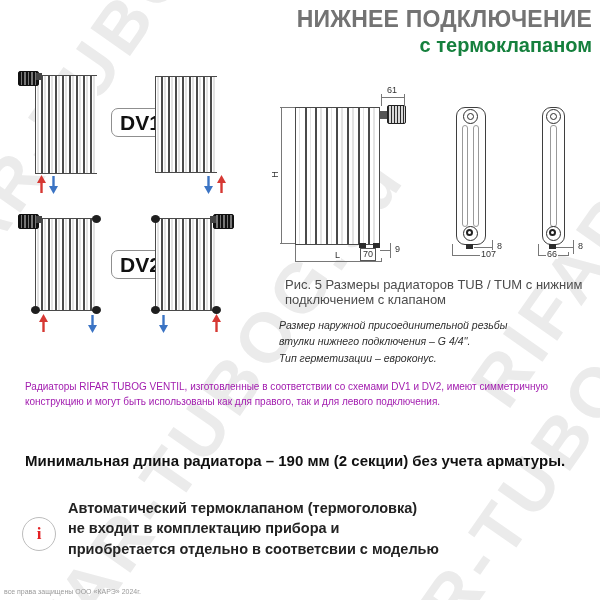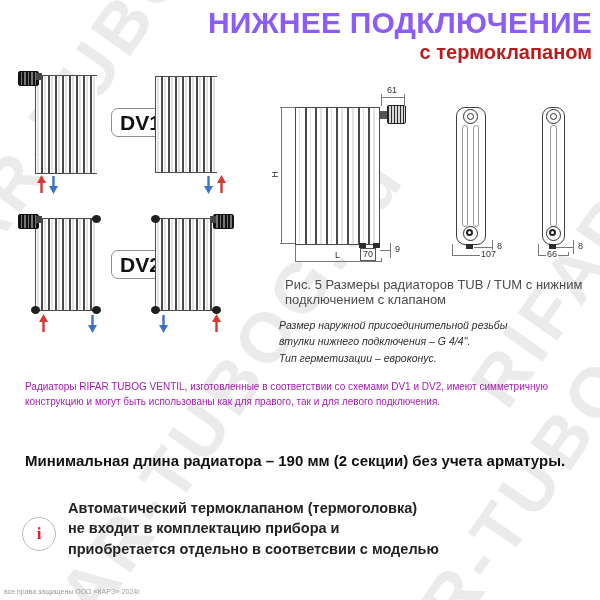--- a/index.html
+++ b/index.html
@@ -5,21 +5,21 @@
   html,body{margin:0;padding:0;background:#fff;}
   #canvas{position:relative;width:600px;height:600px;overflow:hidden;background:#fff;
           font-family:"Liberation Sans",sans-serif;color:#1c1c1c;}
   .abs{position:absolute;}
   .layer{position:absolute;inset:0;z-index:1;}
   
   .wm{position:absolute;z-index:0;font-weight:bold;font-size:70px;letter-spacing:6px;
       color:#ebebeb;white-space:nowrap;transform-origin:0 0;transform:rotate(-55deg);
       font-family:"Liberation Sans",sans-serif;}
   
-  .title1{font-weight:bold;font-size:30px;color:#8b5cf6;letter-spacing:.2px;}
+  .title1{font-weight:bold;font-size:23px;color:#737373;letter-spacing:.2px;}
   .title2{font-weight:bold;font-size:20px;margin-top:1px;}
   
   .tubes{background:repeating-linear-gradient(90deg,#4a4a4a 0 1px,#ffffff 1px 2.4px,
           #e3e3e3 2.4px 3.6px,#ffffff 3.6px 6px,#4a4a4a 6px 7px);
          border-top:1.6px solid #4a4a4a;border-bottom:1.6px solid #4a4a4a;}
   .fv-tubes{background:repeating-linear-gradient(90deg,#4a4a4a 0 1px,#ffffff 1px 4px,
           #e3e3e3 4px 5.5px,#ffffff 5.5px 9.6px,#4a4a4a 9.6px 10.6px);
          border-top:1.6px solid #4a4a4a;border-bottom:1.6px solid #4a4a4a;}
   .thermo{position:absolute;height:13px;width:19px;border:1px solid #111;border-radius:2px;
           background:repeating-linear-gradient(90deg,#111 0 2px,#777 2px 3.5px);}
@@ -59,21 +59,21 @@
 
   <div class="wm" style="left:-140px;top:330px;">RIFAR-TUBOG.su</div>
   <div class="wm" style="left:-30px;top:690px;">RIFAR-TUBOG.su</div>
   <div class="wm" style="left:300px;top:745px;">RIFAR-TUBOG.su</div>
   <div class="wm" style="left:455px;top:375px;">RIFAR-TUBOG.su</div>
 
   <div class="layer">
 
     <div class="abs" style="top:6px;right:8px;text-align:right;">
       <div class="title1">НИЖНЕЕ ПОДКЛЮЧЕНИЕ</div>
-      <div class="title2" style="color:#b91c1c;">с термоклапаном</div>
+      <div class="title2" style="color:#15803d;">с термоклапаном</div>
     </div>
 
     <div class="abs tubes" style="left:35px;top:75px;width:62px;height:97px;">
       <span class="thermo" style="left:-17px;top:-5px;"></span>
       <span class="thermo-stem" style="left:1px;top:-3px;"></span>
     </div>
     <svg class="abs arr" style="left:36px;top:175px;" width="11" height="19" viewBox="0 0 11 19">
       <line x1="5.5" y1="18" x2="5.5" y2="5" stroke="#d63833" stroke-width="2.4"></line>
         <polygon points="5.5,0 1,8 10,8" fill="#d63833"></polygon>
     </svg>

